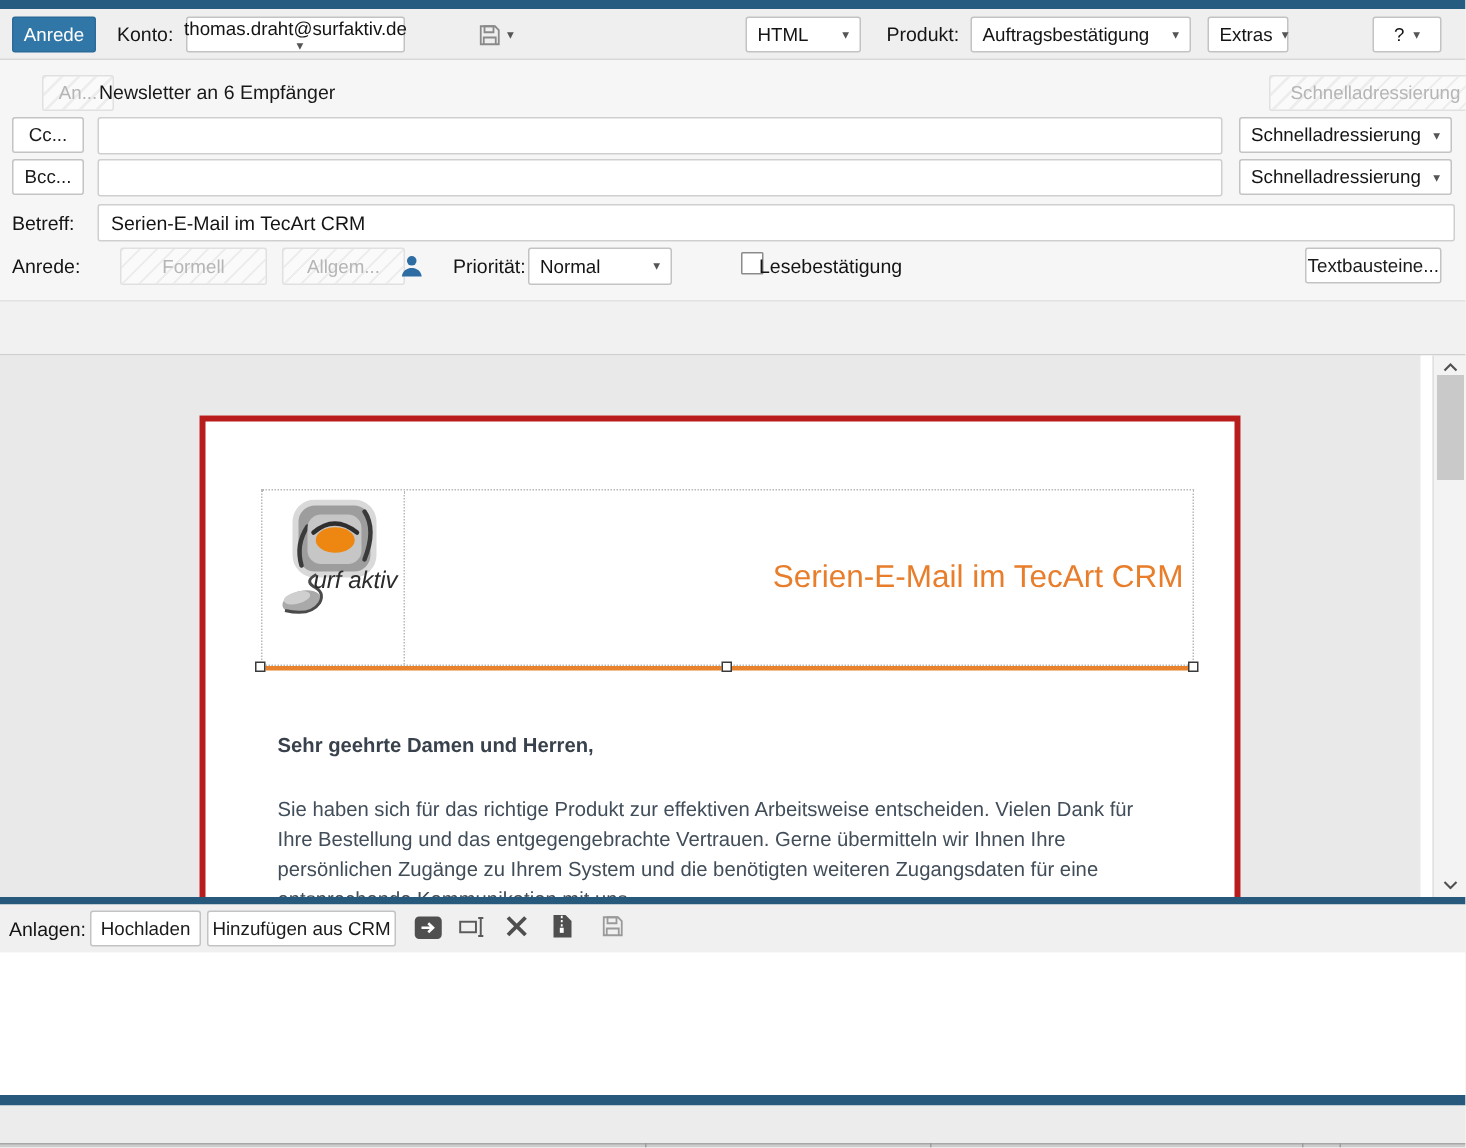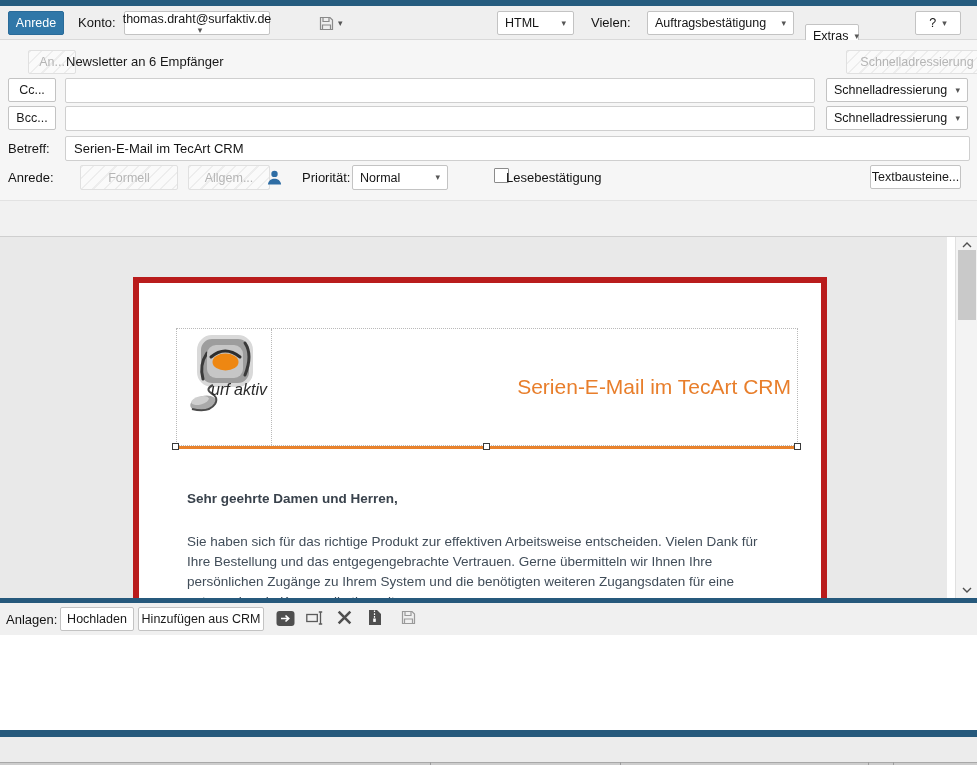--- a/index.html
+++ b/index.html
@@ -37,21 +37,21 @@
   .fmt-select { display:flex; align-items:center; justify-content:space-between; width:100%; padding:0 6px; font-size:12.5px; color:#333; }
   .acolor { display:flex; flex-direction:column; align-items:center; line-height:1; }
   .acolor .a { font-weight:bold; font-size:13px; }
   .acolor .bar { width:13px; height:3px; background:#c00000; margin-top:1px; }
   .abox { width:16px; height:16px; background:#3d3d3d; color:#fff; border-radius:2px; font-size:11px; font-weight:bold; display:flex; align-items:center; justify-content:center; }
   .hr-glyph { width:14px; height:12px; background:repeating-linear-gradient(#3f3f3f 0 1.6px, transparent 1.6px 3.6px); }
 
   
   .editor { left:0; top:237px; width:955px; height:361px; background:#e9e9e9; overflow:hidden; }
   .editor-gap { position:absolute; left:947px; top:237px; width:8px; height:361px; background:#fff; }
-  .page { position:absolute; left:133px; top:40px; width:694px; height:330px; background:#fff; border:6px solid #b91c1c; }
+  .page { position:absolute; left:133px; top:40px; width:694px; height:330px; background:#fff; border:4px solid #b91c1c; }
   .mailtable { position:absolute; left:37px; top:45px; width:622px; height:118px; border:1px dotted #b9b9b9; }
   .cell-logo { position:absolute; left:0; top:0; width:95px; height:116px; border-right:1px dotted #b9b9b9; }
   .cell-head { position:absolute; left:96px; top:0; right:0; height:116px; display:flex; align-items:center; justify-content:flex-end; padding-right:6px; }
   .heading { font-size:21px; color:#e87e2b; }
   .hrline { position:absolute; left:37px; top:163px; width:622px; height:3px; background:#e8822d; }
   .handle { position:absolute; width:7px; height:7px; background:#fff; border:1px solid #3a3a3a; top:160px; }
   .greeting { position:absolute; left:48px; top:208px; font-size:13.5px; font-weight:bold; color:#39424c; }
   .bodytext { position:absolute; left:48px; top:249px; width:575px; font-size:13.5px; line-height:20px; color:#414d59; }
   .logo-wrap { position:absolute; left:6px; top:6px; width:88px; height:84px; }
   .logo-text { position:absolute; left:28px; top:46px; font-style:italic; font-size:16px; color:#2b2b2b; white-space:nowrap; }
@@ -94,26 +94,26 @@
             <path d="M5 2.5h6v4H5z"></path>
             <path d="M4.5 14.5v-4.5h8v4.5"></path>
         </svg>
       </span>
       <span class="caret lone">▾</span>
     </div>
     <div class="select abs" style="left:497px;top:5px;width:77px;height:24px;">
       <span>HTML</span>
       <span class="caret">▾</span>
     </div>
-    <span class="lbl abs" style="left:591px;top:5px;">Vielen:</span>
+    <span class="lbl abs" style="left:591px;top:5px;">Produkt:</span>
     <div class="select abs" style="left:647px;top:5px;width:147px;height:24px;">
       <span>Auftragsbestätigung</span>
       <span class="caret">▾</span>
     </div>
-    <div class="select abs" style="left:805px;top:18px;width:54px;height:24px;">
+    <div class="select abs" style="left:805px;top:5px;width:54px;height:24px;">
       <span>Extras</span>
       <span class="caret">▾</span>
     </div>
     <div class="select abs" style="left:915px;top:5px;width:46px;height:24px;justify-content:center;">
       <span>?</span>
       <span class="caret">▾</span>
     </div>
   </div>
 
   <div class="abs fields">

